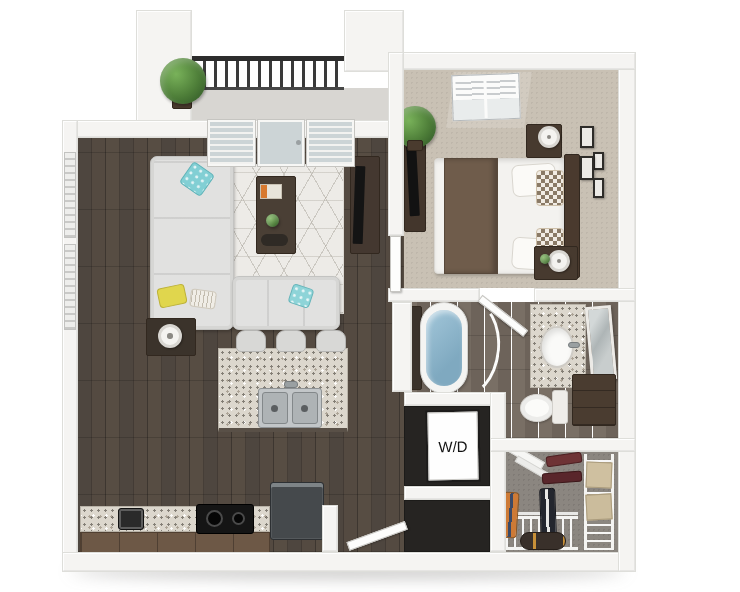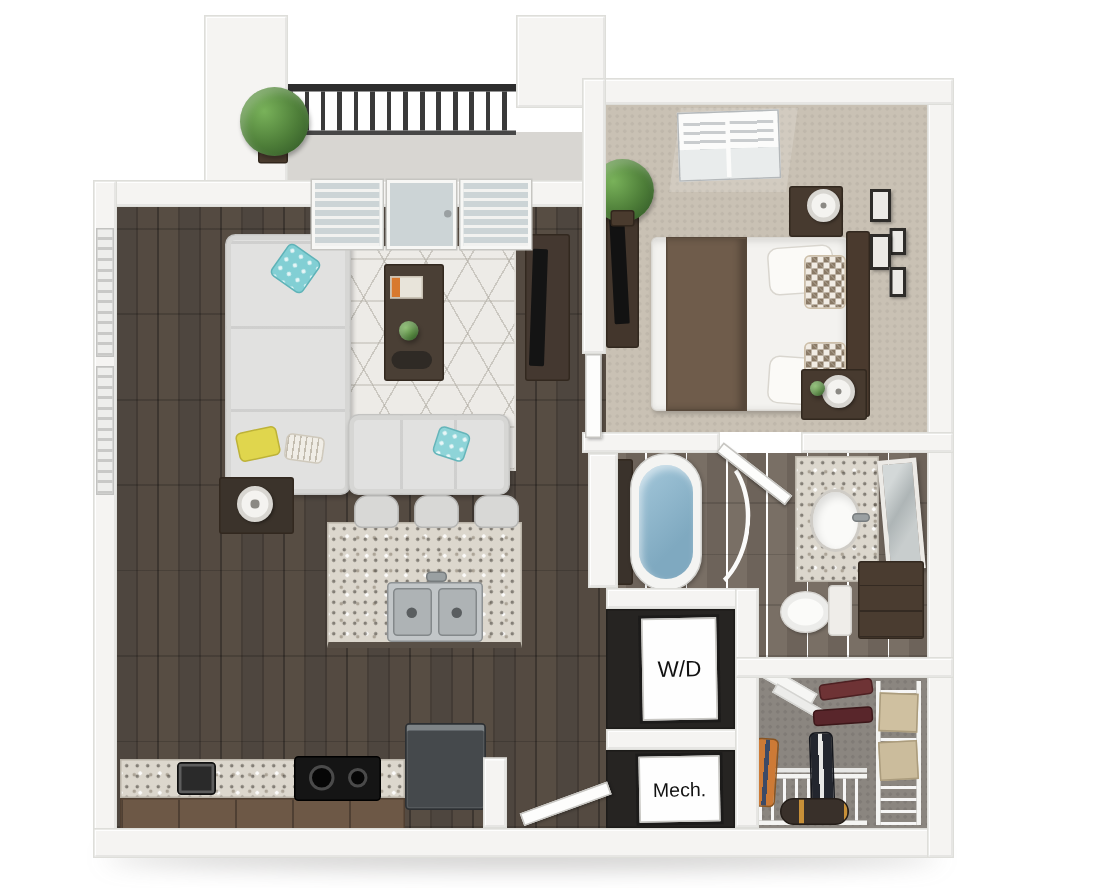--- a/index.html
+++ b/index.html
@@ -230,20 +230,17 @@
               box-shadow:inset 0 -20px 0 #e9ecec, inset 0 0 0 3px #fbfbfa;"></div>
   <div class="r" style="left:484px;top:76px;width:3px;height:42px;background:#fbfbfa;transform:rotate(-2deg);"></div>
 
   <div class="r leaf" style="left:390px;top:236px;width:11px;height:56px;"></div>
   <div class="r leaf" style="left:480px;top:294px;width:58px;height:8px;transform-origin:left center;transform:rotate(38deg);"></div>
   <div class="r leaf" style="left:348px;top:542px;width:62px;height:9px;transform-origin:left center;transform:rotate(-20deg);"></div>
 
   <div class="r white-box" style="left:428px;top:412px;width:50px;height:68px;transform:rotate(-1deg);">
     <span style="font-size:15px;color:#111;">W/D</span>
   </div>
-  <div class="r white-box" style="left:426px;top:504px;width:54px;height:44px;transform:rotate(-1deg);">
-    <span style="font-size:13px;color:#111;">Mech.</span>
-  </div>
 
   <div class="r pot" style="left:172px;top:96px;width:20px;height:13px;"></div>
   <div class="r plant" style="left:160px;top:58px;width:46px;height:46px;"></div>
 
 </div>
 
 </body></html>

